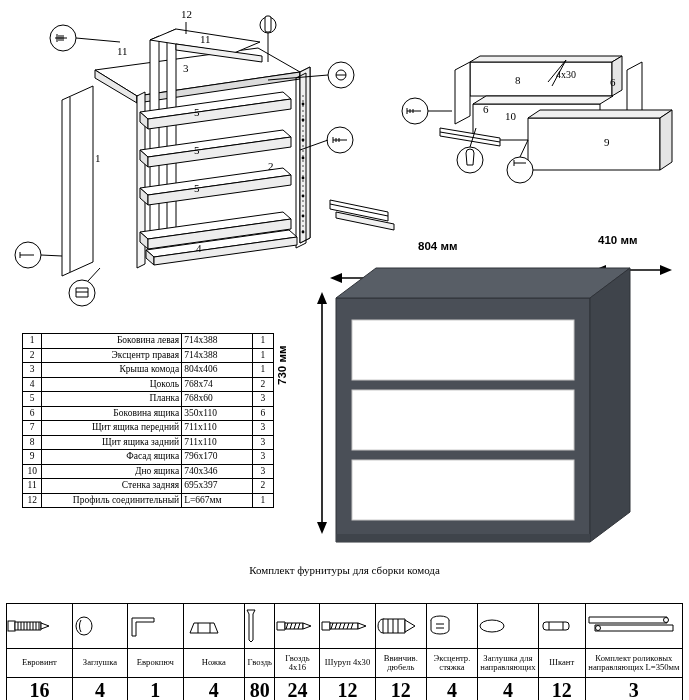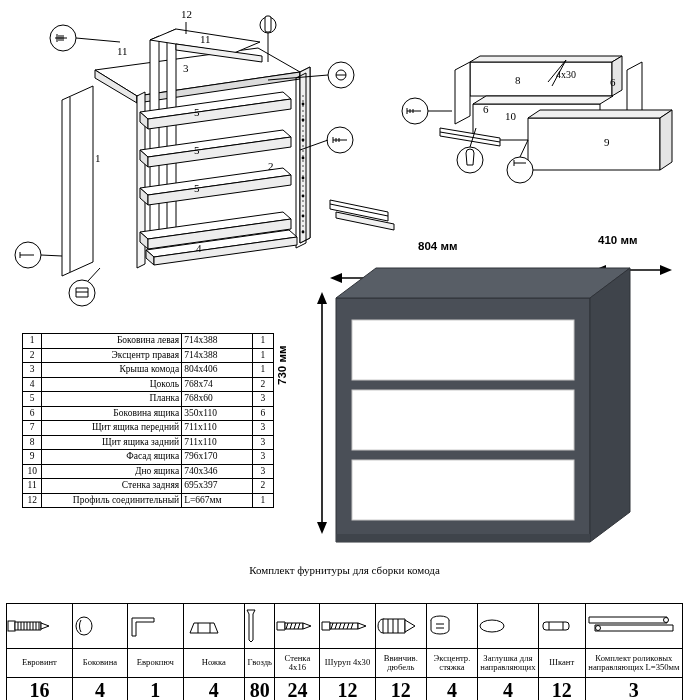--- a/index.html
+++ b/index.html
@@ -401,25 +401,25 @@
                 <path d="M3,4 l78,0 l0,6 l-78,0 z"></path>
                 <path d="M9,12 l78,0 l0,6 l-78,0 z"></path>
                 <circle cx="80" cy="7" r="2.5"></circle>
                 <circle cx="12" cy="15" r="2.5"></circle>
               </g>
             </svg>
           </td>
         </tr>
       <tr class="labels">
           <td class="two">Евровинт</td>
-          <td class="two">Боковина</td>
+          <td class="two">Заглушка</td>
           <td class="two">Еврокпюч</td>
           <td class="two">Ножка</td>
           <td class="two">Гвоздь</td>
-          <td class="two">Стенка 4х16</td>
+          <td class="two">Гвоздь 4х16</td>
           <td class="two">Шуруп 4х30</td>
           <td class="two">Ввинчив. дюбель</td>
           <td class="two">Эксцентр. стяжка</td>
           <td class="two">Заглушка для направляющих</td>
           <td class="two">Шкант</td>
           <td class="two">Комплект роликовых направляющих L=350мм</td>
         </tr>
       <tr class="counts">
           <td>16</td>
           <td>4</td>

